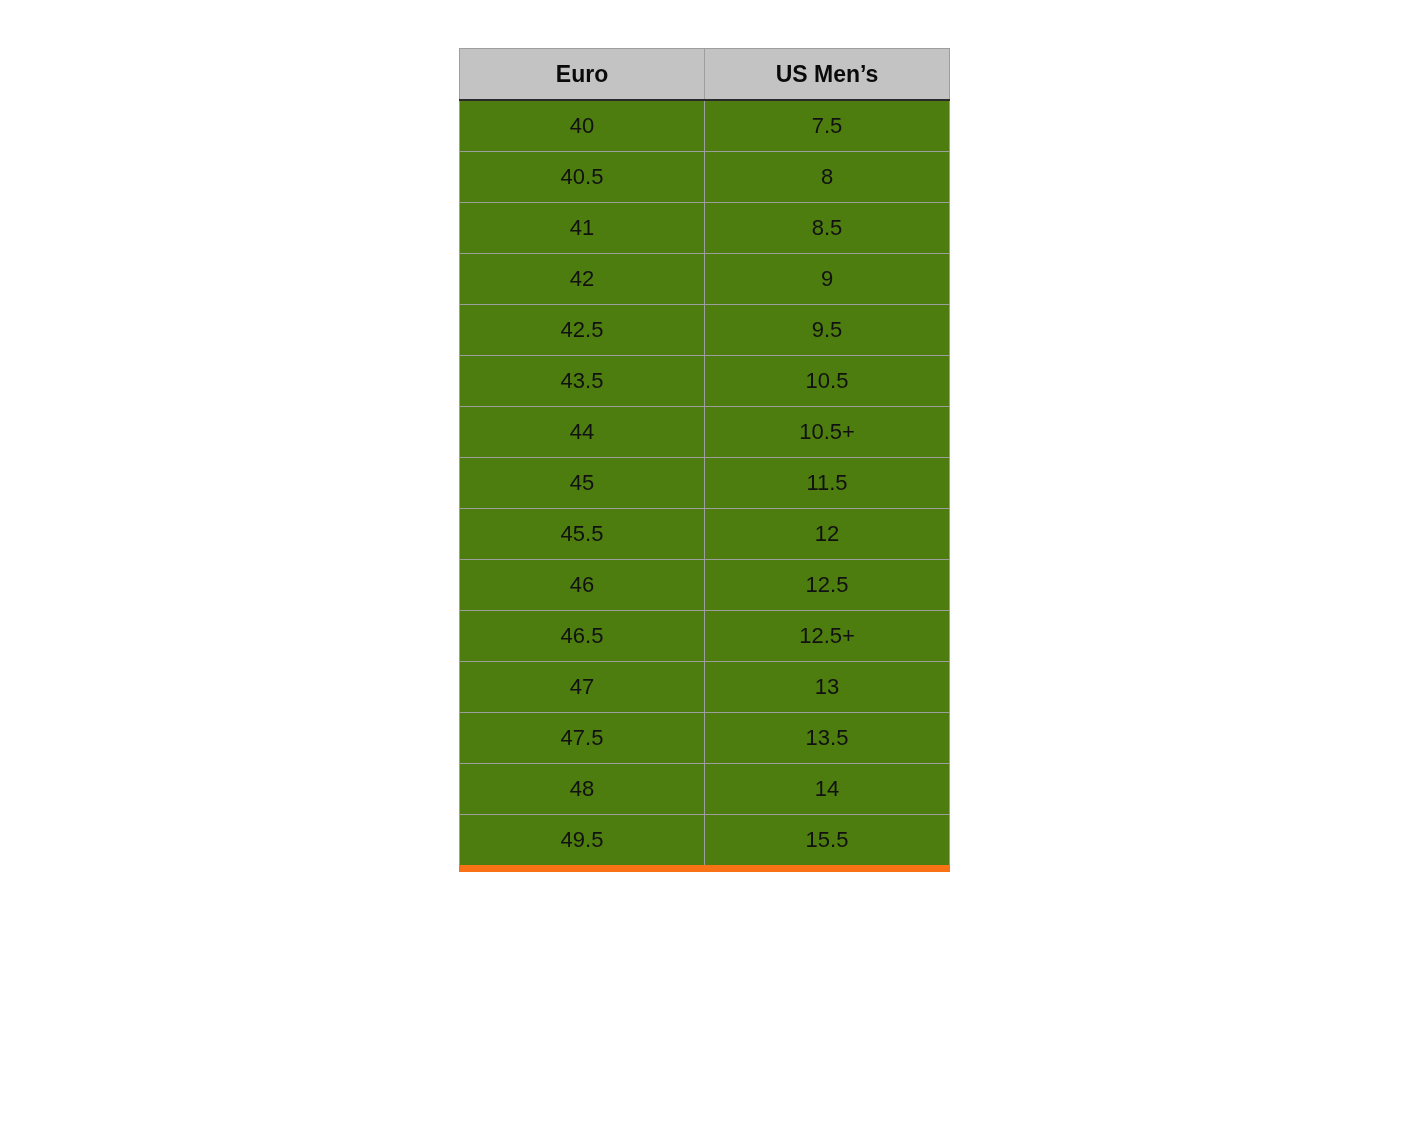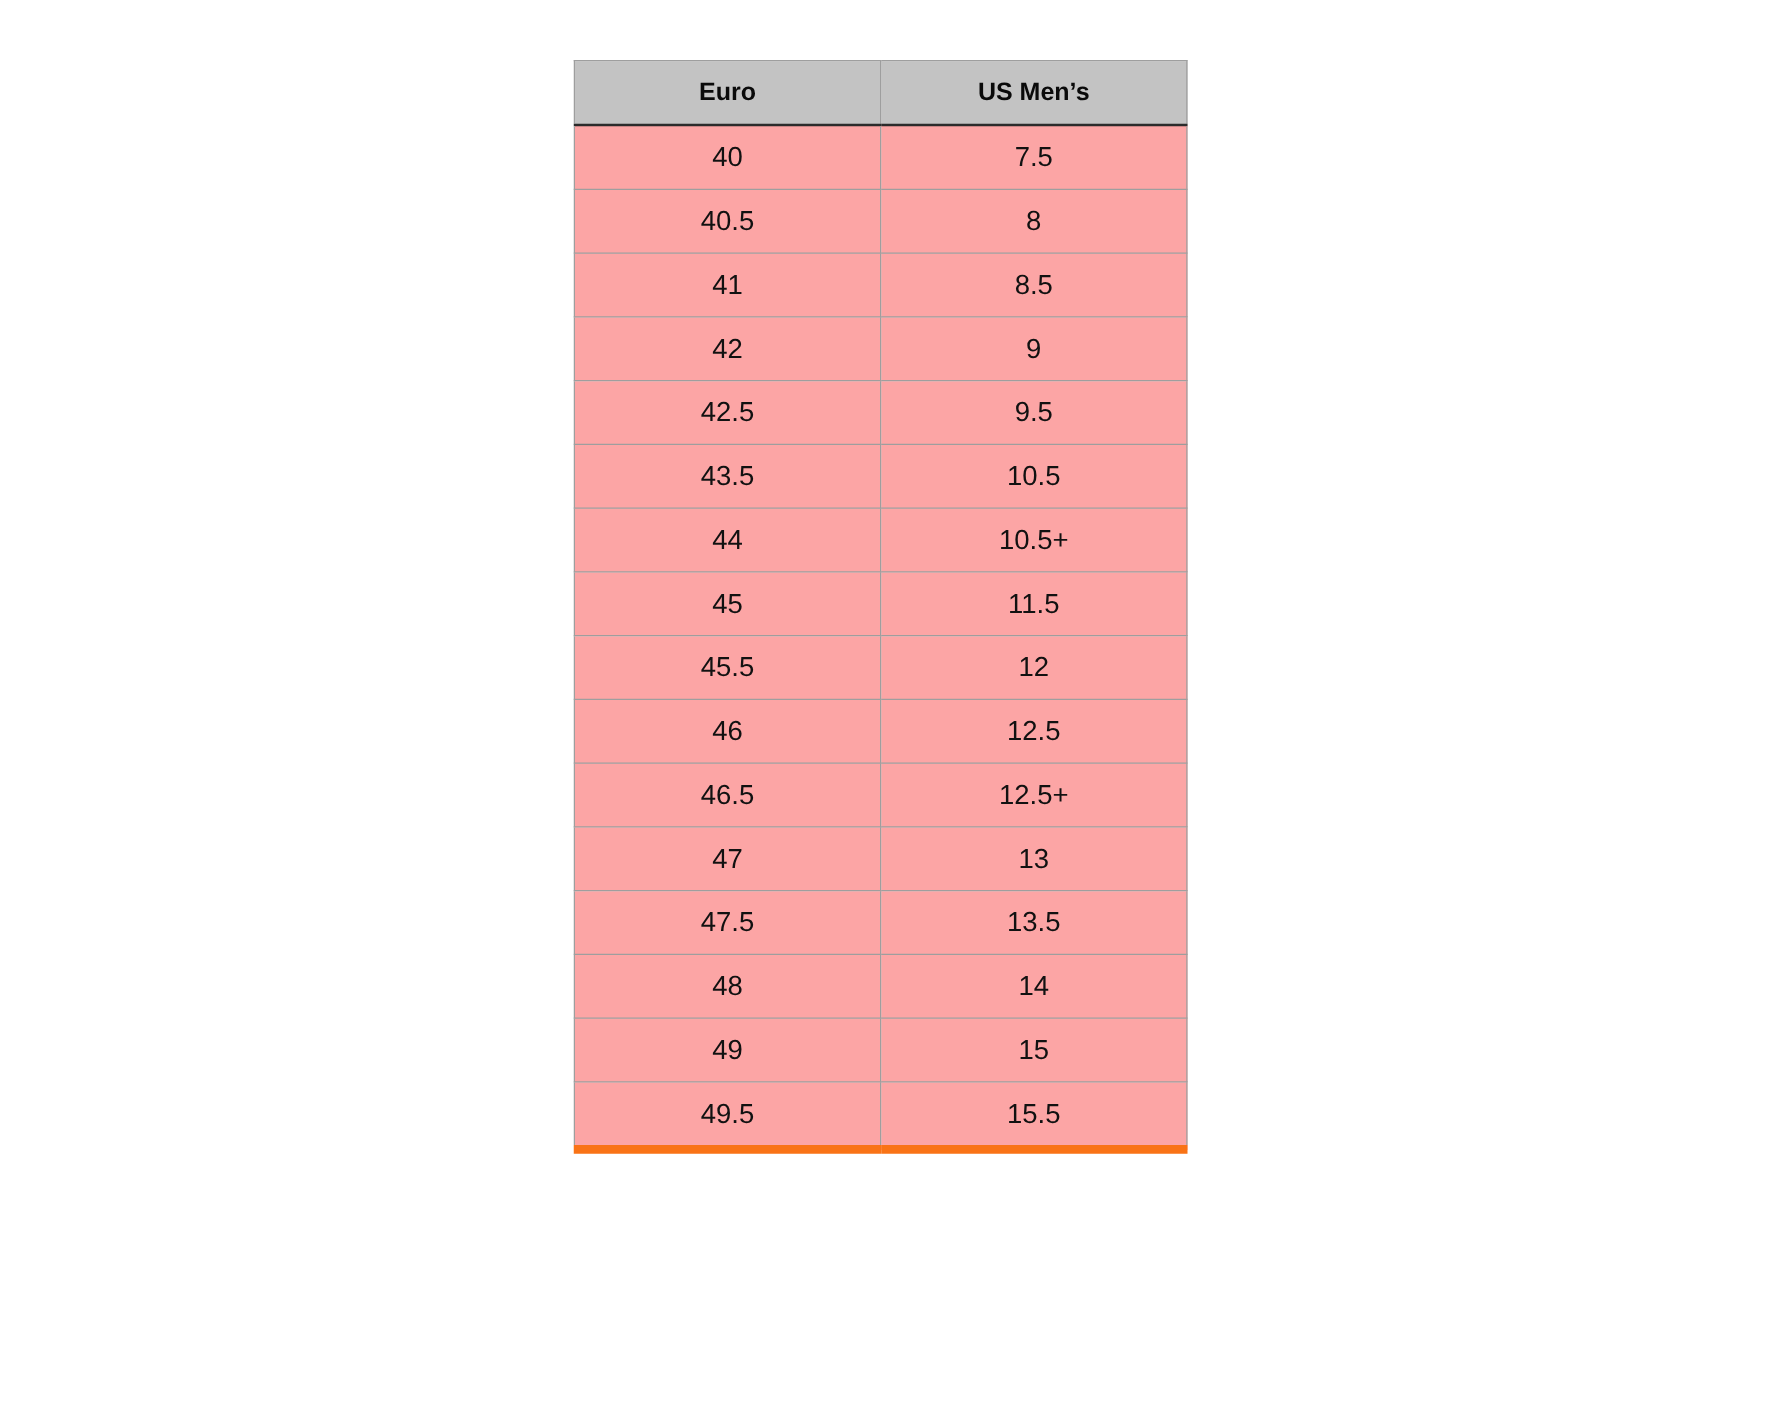--- a/index.html
+++ b/index.html
@@ -31,21 +31,21 @@
   }
 
   table.size-chart col.col-euro,
   table.size-chart col.col-us {
     width: 245px;
   }
 
   table.size-chart thead th {
     background: #c3c3c3;
     color: #0a0a0a;
-    font-size: 20px;
+    font-size: 23px;
     font-weight: bold;
     text-align: center;
     height: 50px;
     line-height: 50px;
     padding: 0;
     border-top: 1px solid #9e9e9e;
     border-left: 1px solid #9e9e9e;
     border-right: 1px solid #9e9e9e;
     border-bottom: 2px solid #2b2b2b;
   }
@@ -54,21 +54,21 @@
     color: #111111;
     font-size: 22px;
     font-weight: normal;
     text-align: center;
     height: 50px;
     line-height: 50px;
     padding: 0;
     border-left: 1px solid #9e9e9e;
     border-right: 1px solid #9e9e9e;
     border-bottom: 1px solid #9e9e9e;
-    background: #fca5a5;
+    background: #4d7c0f;
   }
 
   table.size-chart tbody tr:last-child td {
     border-bottom: 7px solid #f97316;
   }
 </style>
 </head>
 <body>
 
 <div id="size-chart-wrap">
@@ -134,22 +134,18 @@
         </tr>
         <tr>
           <td>47.5</td>
           <td>13.5</td>
         </tr>
         <tr>
           <td>48</td>
           <td>14</td>
         </tr>
         <tr>
-          <td>49</td>
-          <td>15</td>
-        </tr>
-        <tr>
           <td>49.5</td>
           <td>15.5</td>
         </tr>
       </tbody>
   </table>
 </div>
 
 </body></html>

